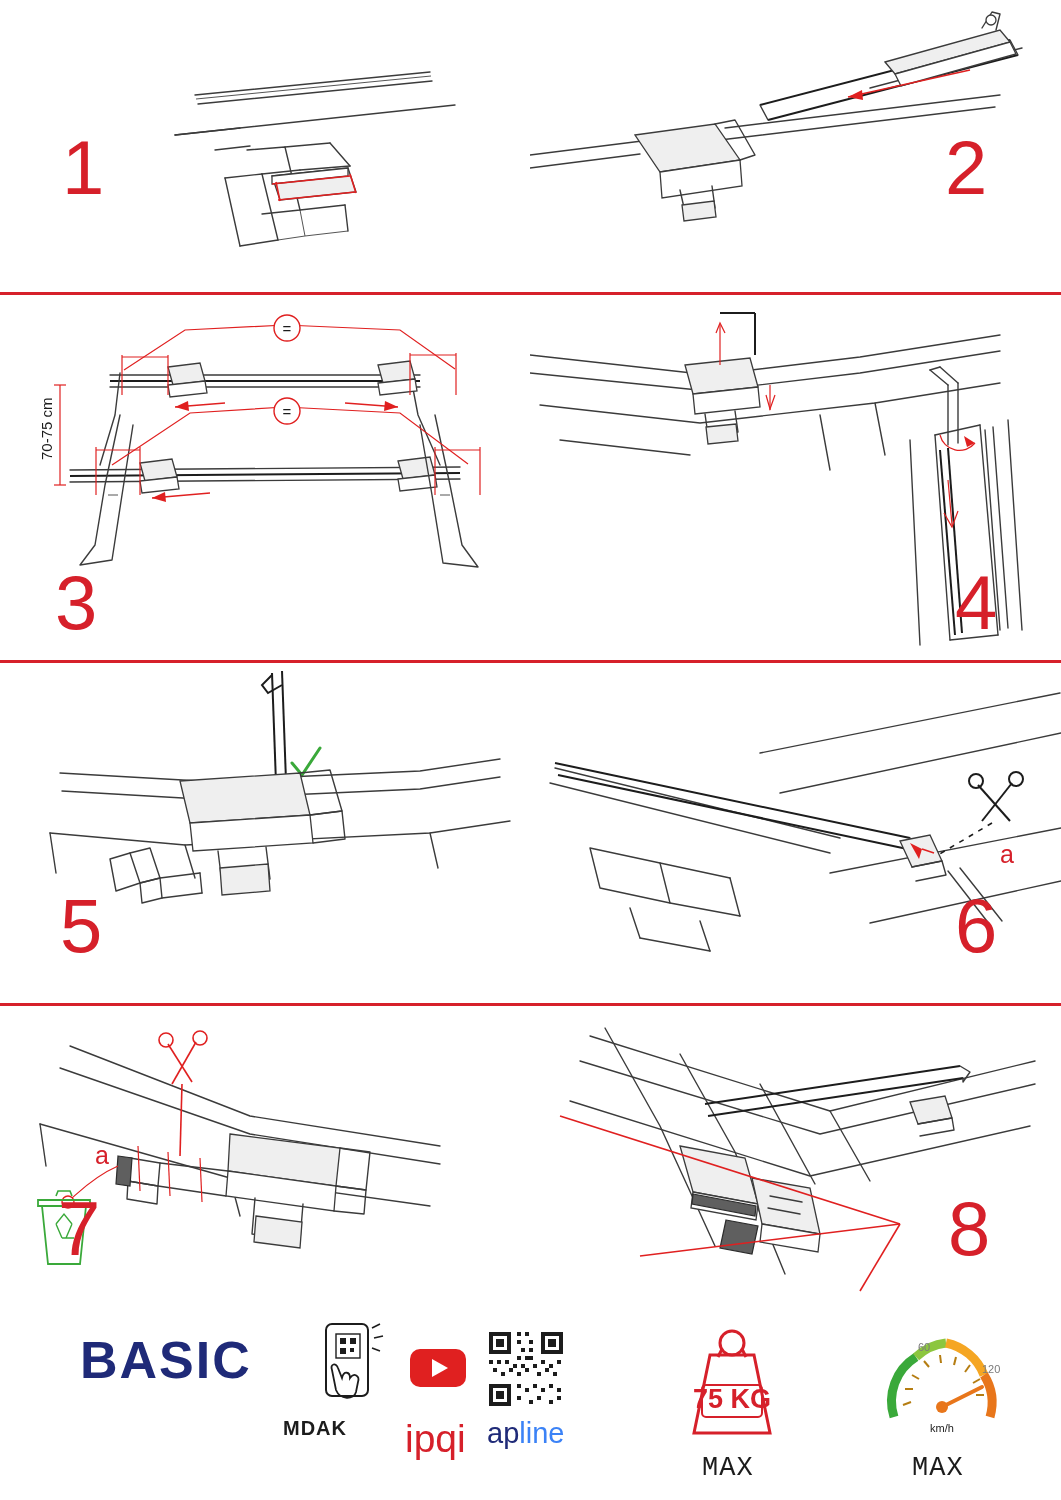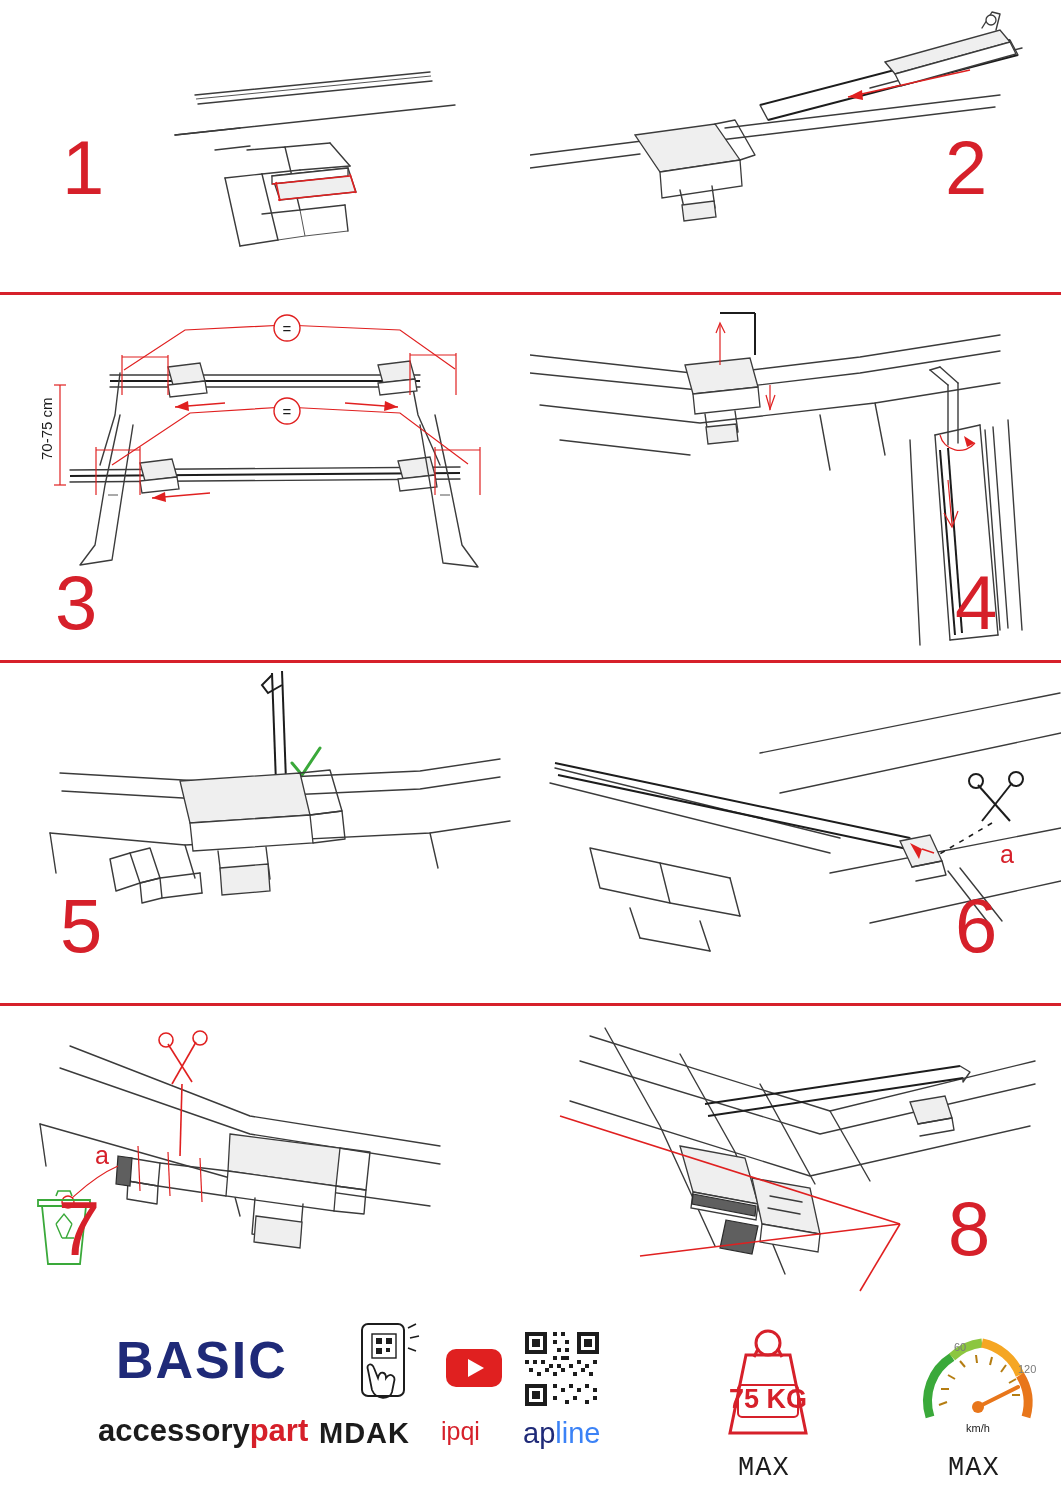--- a/index.html
+++ b/index.html
@@ -53,21 +53,20 @@
   .filldark { fill: #5f5f5f; stroke: #2c2c2c; stroke-width: 1.2; }
   .green { fill: none; stroke: #3aa93a; stroke-width: 3; stroke-linecap: round; }
 
   
   .footer {
     position: absolute;
     left: 0;
     top: 1305px;
     width: 886px;
     height: 195px;
-    margin-left: 36px;
   }
   .brand-basic {
     position: absolute;
     left: 80px;
     top: 25px;
     font-family: "Liberation Sans", sans-serif;
     font-weight: bold;
     font-size: 52px;
     letter-spacing: 2px;
     color: #1f2a78;
@@ -82,30 +81,30 @@
     letter-spacing: 0px;
     color: #1c1c1c;
   }
   .brand-accessory .part { color: #d6202a; }
   .brand-mdak {
     position: absolute;
     left: 283px;
     top: 112px;
     font-family: "Liberation Sans", sans-serif;
     font-weight: bold;
-    font-size: 29px;
+    font-size: 20px;
     color: #1c1c1c;
     letter-spacing: 1px;
   }
   .brand-ipqi {
     position: absolute;
     left: 405px;
     top: 112px;
     font-family: "Liberation Sans", sans-serif;
-    font-size: 25px;
+    font-size: 39px;
     color: #d6202a;
   }
   .brand-apline {
     position: absolute;
     left: 487px;
     top: 112px;
     font-family: "Liberation Sans", sans-serif;
     font-size: 29px;
     color: #1f2a78;
   }
@@ -446,21 +445,20 @@
         <path class="red" d="M30 110 L370 218"></path>
         <path class="red" d="M370 218 L330 285"></path>
         <path class="red" d="M110 250 L370 218"></path>
       </g>
     </svg>
     <div class="step-num" style="left:418px;top:185px;">8</div>
   </div>
 
   <div class="footer">
     <div class="brand-basic">BASIC</div>
-    <div class="brand-accessory"><span>accessory</span><span class="part">part</span></div>
     <div class="brand-mdak">MDAK</div>
     <div class="brand-ipqi">ipqi</div>
     <div class="brand-apline"><span>ap</span><span class="li">line</span></div>
 
     <svg style="position:absolute;left:310px;top:15px;" width="80" height="90" viewBox="0 0 80 90">
       <rect x="16" y="4" width="42" height="72" rx="6" fill="#fff" stroke="#1c1c1c" stroke-width="2"></rect>
       <rect x="26" y="14" width="24" height="24" fill="none" stroke="#1c1c1c" stroke-width="1.4"></rect>
       <rect x="30" y="18" width="6" height="6" fill="#1c1c1c"></rect>
       <rect x="40" y="18" width="6" height="6" fill="#1c1c1c"></rect>
       <rect x="30" y="28" width="6" height="6" fill="#1c1c1c"></rect>

